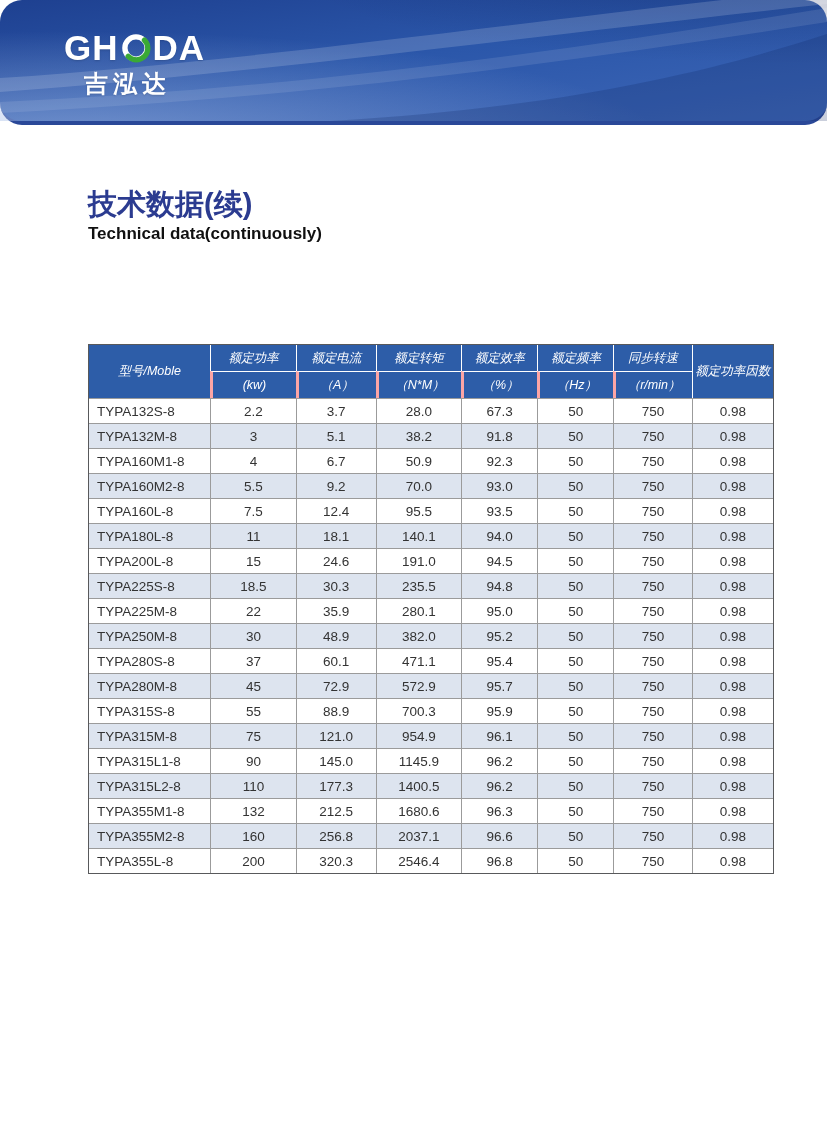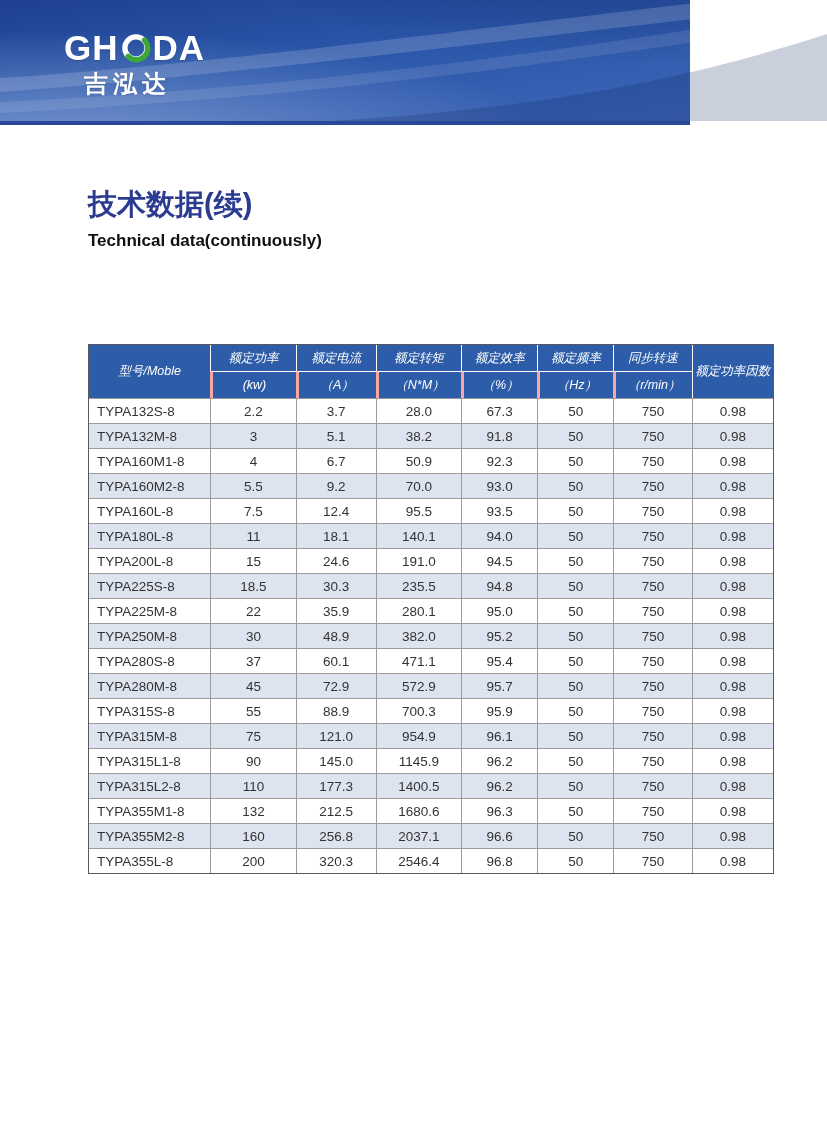--- a/index.html
+++ b/index.html
@@ -2,40 +2,41 @@
 <html><head>
 <meta charset="utf-8">
 <style>
   html,body{margin:0;padding:0;}
   body{
     width:827px;height:1122px;position:relative;background:#ffffff;overflow:hidden;
     font-family:"Liberation Sans","DejaVu Sans",sans-serif;
   }
   
   .banner{
-    position:absolute;top:0;left:0;width:690px;height:121px;
+    position:absolute;top:0;left:0;width:827px;height:121px;
     background:linear-gradient(172deg,#1e4090 0%,#2b57aa 48%,#3e66b6 100%);
     border-bottom:4px solid #2a4898;
+    border-radius:22px;
   }
   .banner::before{
     content:"";position:absolute;inset:0;
     background:radial-gradient(ellipse at 8% 115%,rgba(170,192,232,0.55),rgba(170,192,232,0) 55%),
                radial-gradient(ellipse at 95% -30%,rgba(10,25,80,0.35),rgba(10,25,80,0) 45%);
   }
   .banner-waves{position:absolute;inset:0;}
   
   .logo{position:absolute;top:30px;left:64px;color:#fff;}
   .logo-word{display:flex;align-items:center;font-weight:bold;font-size:35px;letter-spacing:1px;line-height:1;}
   .logo-word .ltr{text-shadow:0 1px 2px rgba(0,0,0,0.15);}
   .logo-o{width:32px;height:32px;margin:0 1px;display:block;}
   .logo-sub{font-weight:bold;font-size:24px;letter-spacing:5px;margin-top:3px;margin-left:20px;text-shadow:0 1px 2px rgba(0,0,0,0.15);}
   
   .title-block{position:absolute;left:88px;top:188px;}
   .title-zh{font-size:29px;font-weight:bold;color:#2b3b90;line-height:1.15;}
-  .title-en{font-size:17px;font-weight:bold;color:#101010;margin-top:10px;}
+  .title-en{font-size:17px;font-weight:bold;color:#101010;margin-top:3px;}
   
   .table-wrap{position:absolute;left:88px;top:344px;width:684px;border:1px solid #58595b;}
   table.spec{border-collapse:separate;border-spacing:0;width:100%;table-layout:fixed;}
   col.c0{width:121px;} col.c1{width:85px;} col.c2{width:80px;} col.c3{width:85px;}
   col.c4{width:76px;} col.c5{width:76px;} col.c6{width:78px;} col.c7{width:81px;}
   table.spec th{
     background:#2d5da8;color:#ffffff;font-weight:normal;font-size:12.5px;
     height:26px;padding:0 2px;text-align:center;vertical-align:middle;font-style:italic;
   }
   tr.h-names th + th{border-left:1px solid #ffffff;}

